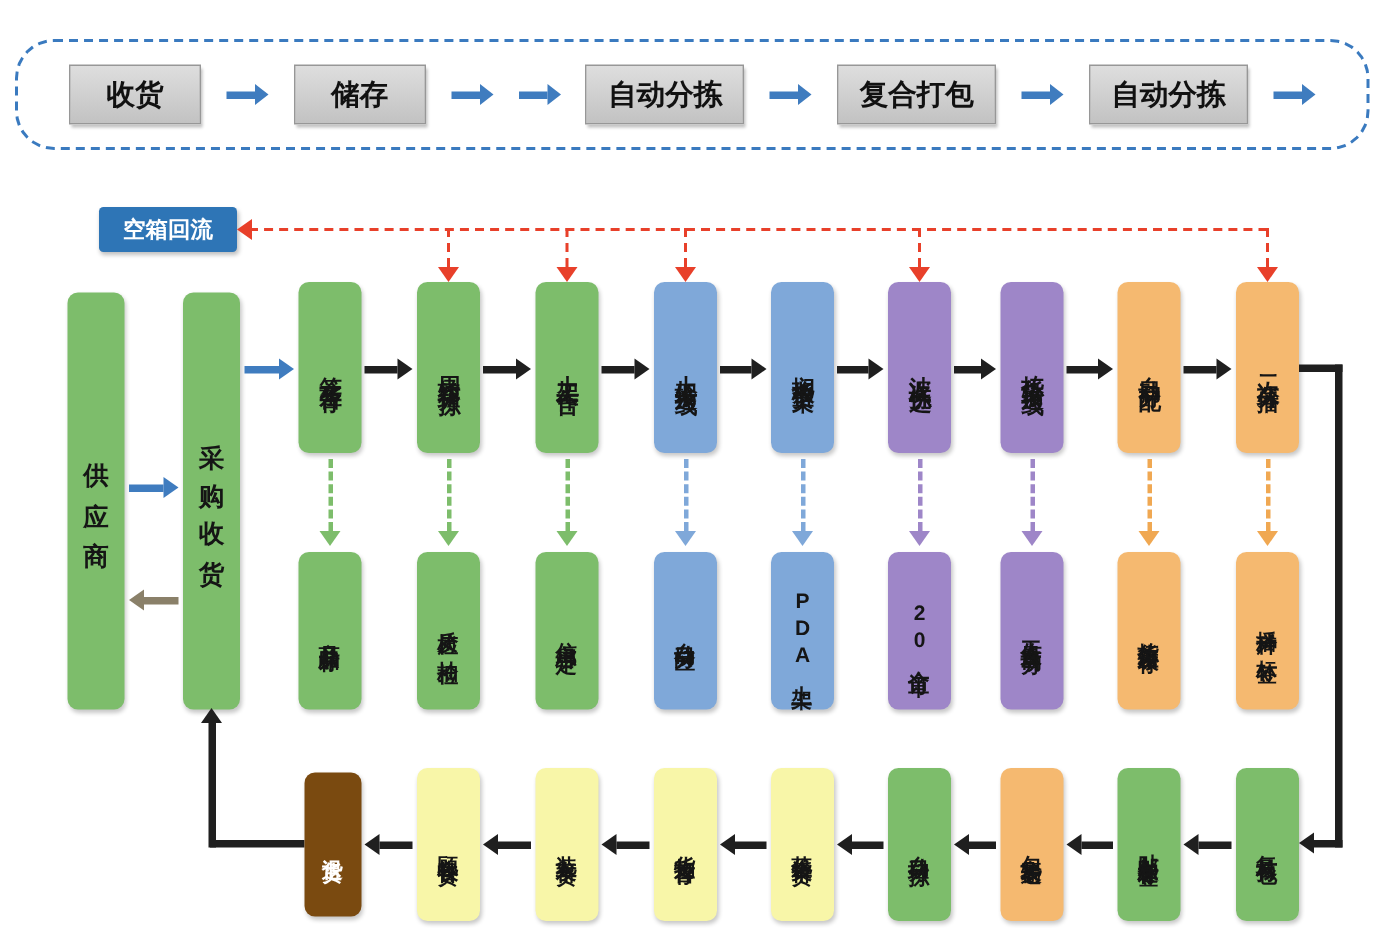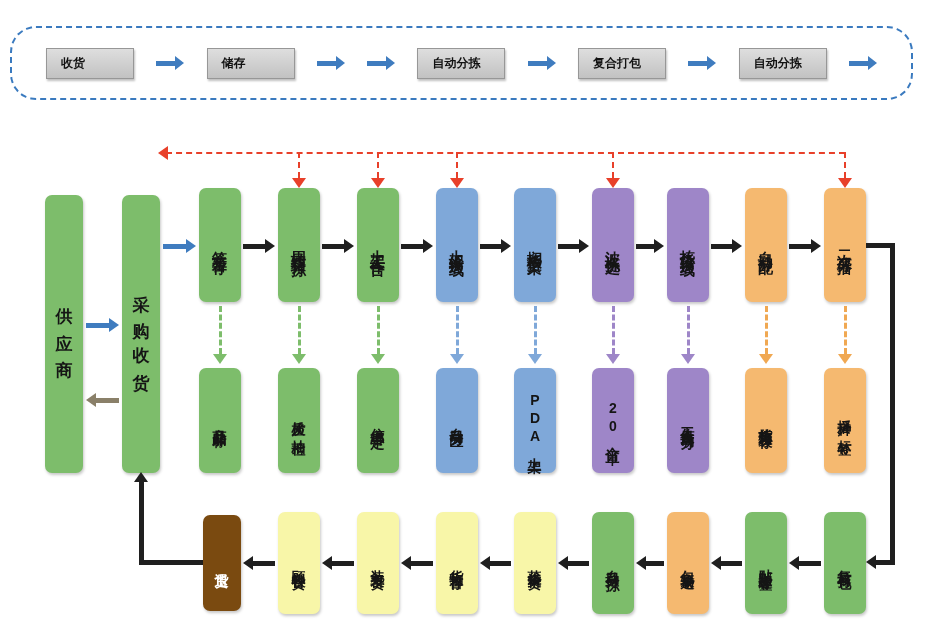--- a/index.html
+++ b/index.html
@@ -5,21 +5,21 @@
   html,body{margin:0;padding:0;background:#ffffff;}
   body{font-family:"Liberation Sans","DejaVu Sans",sans-serif;}
   #stage{position:relative;width:927px;height:631px;background:#ffffff;overflow:hidden;}
 
   
   .banner{position:absolute;left:10px;top:26px;width:903px;height:74px;
     border:2px dashed #3a7abf;border-radius:26px;box-sizing:border-box;
     display:flex;align-items:center;justify-content:space-between;padding:0 34px;}
   .step{background:linear-gradient(#dedede,#c2c2c2);border:1px solid #979797;
     box-shadow:1px 2px 2px rgba(0,0,0,.25);padding:6px 14px;min-width:58px;
-    text-align:left;font-size:12px;font-weight:bold;color:#111;white-space:nowrap;}
+    text-align:center;font-size:19px;font-weight:bold;color:#111;white-space:nowrap;}
 
   
   .harrow{position:absolute;display:flex;align-items:center;height:14px;}
   .harrow .shaft{flex:1;height:5px;background:#1f1f1f;}
   .harrow .head{width:0;height:0;border-top:7px solid transparent;border-bottom:7px solid transparent;border-left:10px solid #1f1f1f;}
   .harrow.left .head{border-left:none;border-right:10px solid #1f1f1f;order:-1;}
   .harrow.blue .shaft{background:#3f7cbf}.harrow.blue .head{border-left-color:#3f7cbf}
   .harrow.grayb .shaft{background:#8a8069}.harrow.grayb .head{border-right-color:#8a8069}
   .barrow{display:flex;align-items:center;width:28px;}
   .barrow .shaft{flex:1;height:5px;background:#3f7cbf;}
@@ -89,20 +89,23 @@
         <span class="shaft"></span>
         <span class="head"></span>
       </span>
     <div class="step">自动分拣</div>
     <span class="barrow">
         <span class="shaft"></span>
         <span class="head"></span>
       </span>
   </div>
 
+  <div class="tag" style="left:66px;top:138px;width:92px;height:30px;">
+      <span>空箱回流</span>
+    </div>
   <div class="red-head-left" style="left:158px;top:146px;"></div>
   <div class="red-h" style="left:166px;top:152px;width:679px;"></div>
   <div class="red-v" style="left:298px;top:152px;height:26px;"></div>
   <div class="red-head-down" style="left:292px;top:178px;"></div>
   <div class="red-v" style="left:377px;top:152px;height:26px;"></div>
   <div class="red-head-down" style="left:371px;top:178px;"></div>
   <div class="red-v" style="left:456px;top:152px;height:26px;"></div>
   <div class="red-head-down" style="left:450px;top:178px;"></div>
   <div class="red-v" style="left:612px;top:152px;height:26px;"></div>
   <div class="red-head-down" style="left:606px;top:178px;"></div>

